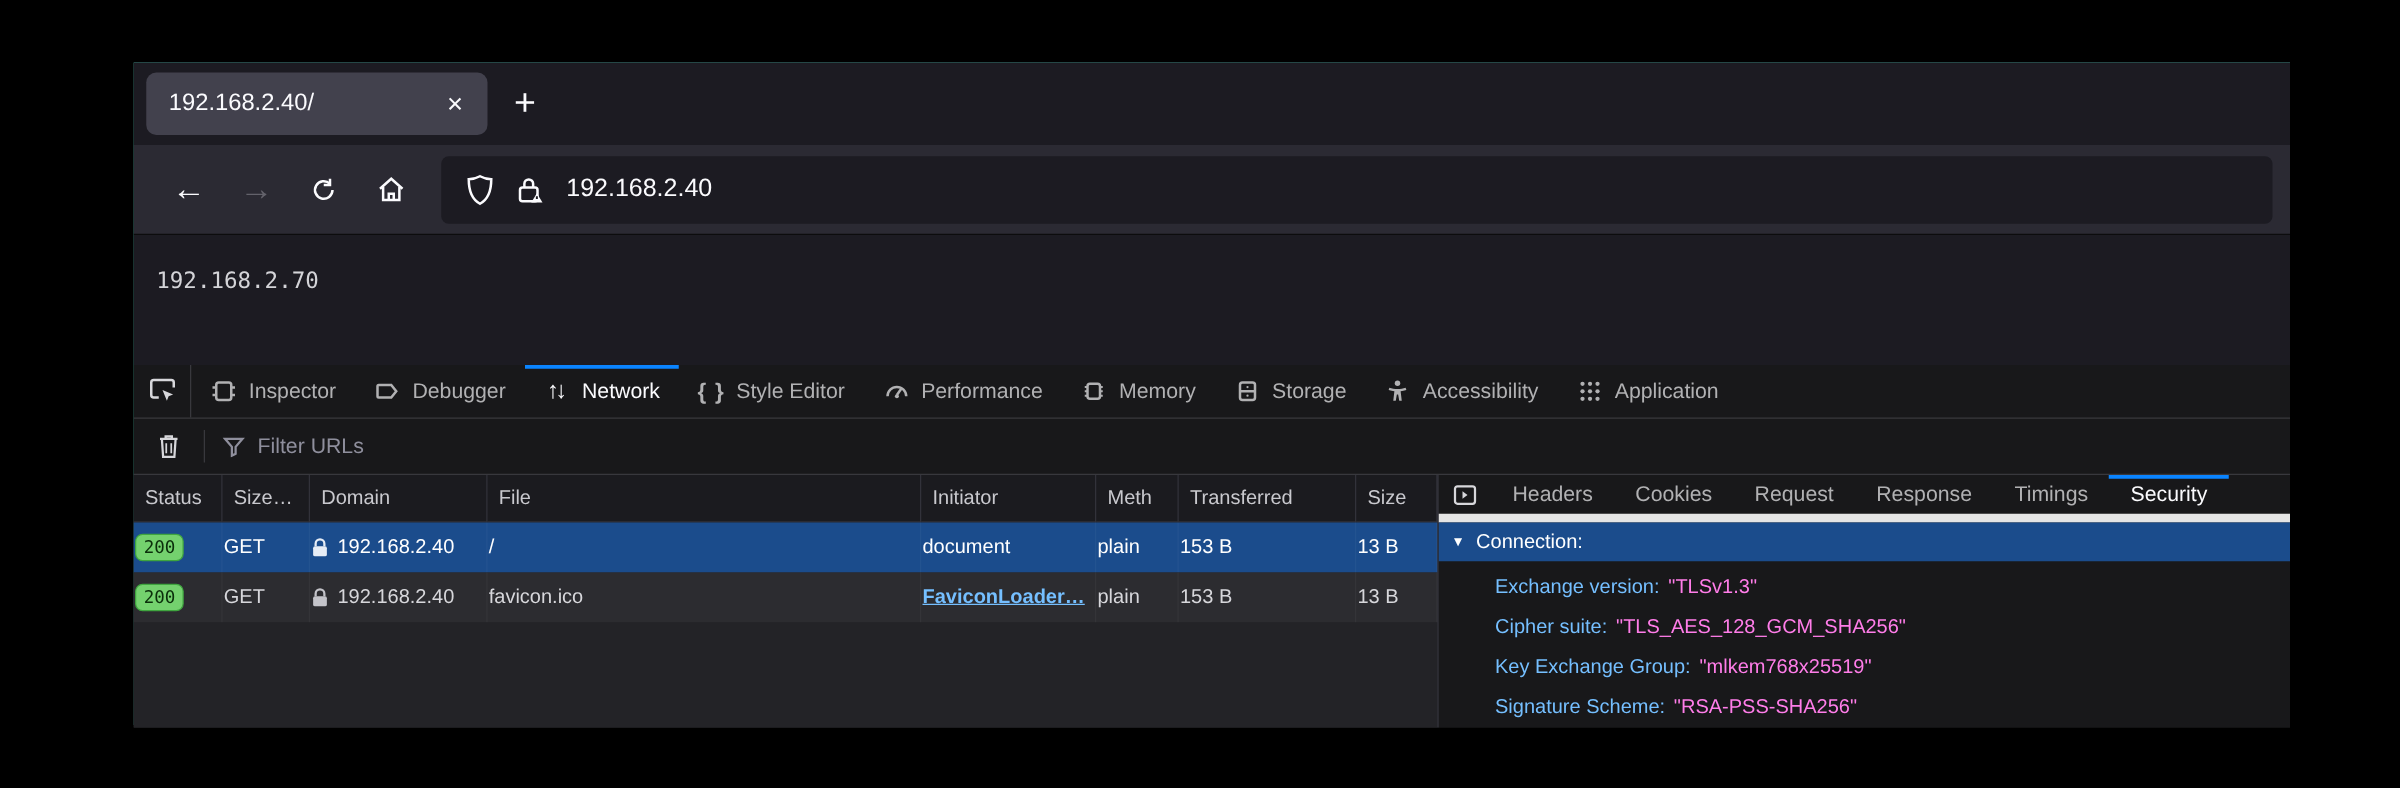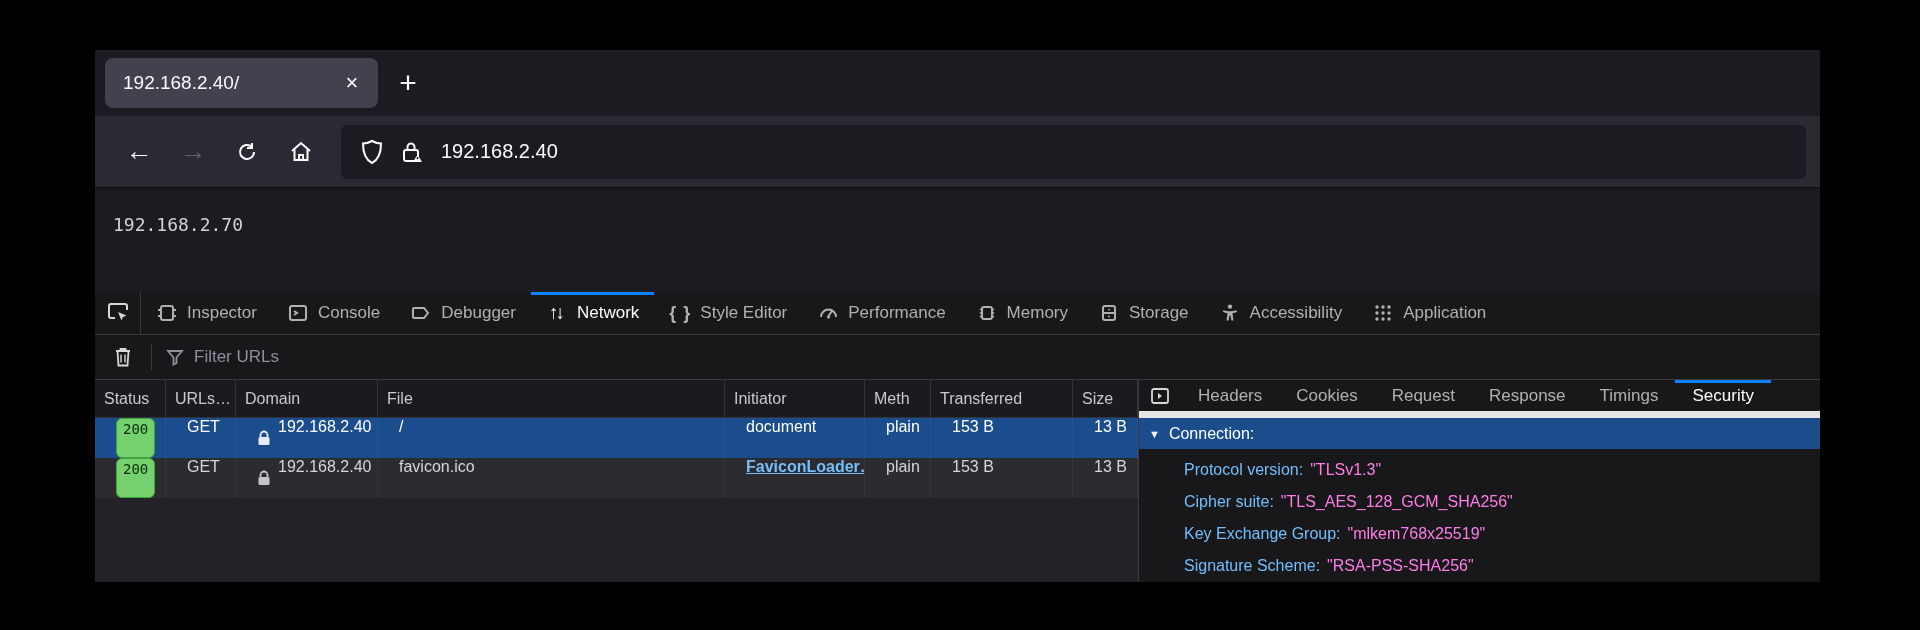--- a/index.html
+++ b/index.html
@@ -1,20 +1,20 @@
 <!DOCTYPE html>
 <html><head>
 <meta charset="utf-8">
 <style>
   * { margin:0; padding:0; box-sizing:border-box; }
   html,body { width:1920px; height:630px; background:#000; overflow:hidden;
               font-family:"Liberation Sans", sans-serif; }
   .mono { font-family:"DejaVu Sans Mono", monospace; }
 
-  .window { position:absolute; left:95px; top:50px; width:1725px; height:530px;
+  .window { position:absolute; left:107px; top:50px; width:1725px; height:530px;
             display:flex; flex-direction:column; background:#5eead4; }
 
   
   .tabbar { height:66px; background:#1c1b22; display:flex; align-items:center; flex:none; }
   .tab { margin-left:10px; width:273px; height:50px; background:#42414d; border-radius:8px;
          display:flex; align-items:center; padding:0 12px 0 18px; color:#fbfbfe; font-size:19px; }
   .tab-title { flex:1; white-space:nowrap; overflow:hidden; }
   .tab-close { width:28px; height:28px; display:flex; align-items:center; justify-content:center;
                color:#fbfbfe; font-size:22px; border-radius:4px; }
   .newtab { width:40px; height:40px; margin-left:10px; display:flex; align-items:center;
@@ -62,21 +62,21 @@
   .dt-main { flex:1; display:flex; min-height:0; }
 
   
   .net-table { width:1043px; flex:none; display:flex; flex-direction:column; background:#232327; }
   .net-grid { display:grid; grid-template-columns:71px 70px 142px 1fr 140px 66px 142px 65px; }
   .net-header { height:38px; background:#1b1b1f; color:#c9c9ce; font-size:16px; flex:none; }
   .net-header > div { display:flex; align-items:center; padding-left:9px;
                       border-right:1px solid #32323a; border-bottom:1px solid #32323a;
                       white-space:nowrap; overflow:hidden; }
   .net-row { height:40px; font-size:16px; color:#d7d7db; flex:none; }
-  .net-row > div { display:flex; padding-left:21px; border-right:1px solid rgba(255,255,255,0.04);
+  .net-row > div { display:flex; align-items:center; padding-left:1px; border-right:1px solid rgba(255,255,255,0.04);
                    white-space:nowrap; overflow:hidden; }
   .net-row.selected { background:#1b4c8c; color:#ffffff; }
   .net-row.even { background:#2c2c30; }
   .badge { font-family:"DejaVu Sans Mono", monospace; font-size:14px; background:#74d16e;
            color:#0b2e0b; border:1px solid #3fa53f; border-radius:6px; padding:1px 6px; line-height:1.35; }
   .cell-lock { margin-right:7px; display:flex; align-items:center; color:#c3c3c9; }
   .net-row.selected .cell-lock { color:#e6ecf5; }
   .link { color:#75bfff; text-decoration:underline;font-weight:bold; }
   .net-filler { flex:1; background:#232327; }
 
@@ -162,29 +162,20 @@
         </svg>
       </div>
       <div class="dt-tab">
         <span class="ticon">
           <svg width="20" height="20" viewBox="0 0 20 20" fill="none" stroke="currentColor" stroke-width="2">
             <rect x="4" y="3" width="12" height="14" rx="2"></rect>
             <path d="M4 7h-3M4 13h-3M19 7h-3M19 13h-3"></path>
           </svg>
         </span>
         <span>Inspector</span>
-      </div>
-      <div class="dt-tab">
-        <span class="ticon">
-          <svg width="20" height="20" viewBox="0 0 20 20" fill="none" stroke="currentColor" stroke-width="2">
-            <rect x="2" y="3" width="16" height="14" rx="2"></rect>
-              <path d="M6 8l3 2-3 2"></path>
-          </svg>
-        </span>
-        <span>Console</span>
       </div>
       <div class="dt-tab">
         <span class="ticon">
           <svg width="20" height="20" viewBox="0 0 20 20" fill="none" stroke="currentColor" stroke-width="2">
             <path d="M3 5h10l4 5-4 5H3a1 1 0 0 1-1-1V6a1 1 0 0 1 1-1z"></path>
           </svg>
         </span>
         <span>Debugger</span>
       </div>
       <div class="dt-tab selected">
@@ -266,21 +257,21 @@
         </svg>
       </div>
       <div class="filter-input">Filter URLs</div>
     </div>
 
     <div class="dt-main">
 
       <div class="net-table">
         <div class="net-grid net-header">
           <div>Status</div>
-          <div>URLs…</div>
+          <div>Size…</div>
           <div>Domain</div>
           <div>File</div>
           <div>Initiator</div>
           <div>Meth</div>
           <div>Transferred</div>
           <div>Size</div>
         </div>
 
         <div class="net-grid net-row selected">
           <div>
@@ -347,21 +338,21 @@
           <div class="sb-tab selected">Security</div>
         </div>
 
         <div class="sb-section">
           <span class="sb-caret">▼</span>
           <span>Connection:</span>
         </div>
 
         <div class="sb-items">
           <div class="sb-item">
-            <span class="sb-label">Protocol version:</span>
+            <span class="sb-label">Exchange version:</span>
             <span class="sb-value">"TLSv1.3"</span>
           </div>
           <div class="sb-item">
             <span class="sb-label">Cipher suite:</span>
             <span class="sb-value">"TLS_AES_128_GCM_SHA256"</span>
           </div>
           <div class="sb-item">
             <span class="sb-label">Key Exchange Group:</span>
             <span class="sb-value">"mlkem768x25519"</span>
           </div>

